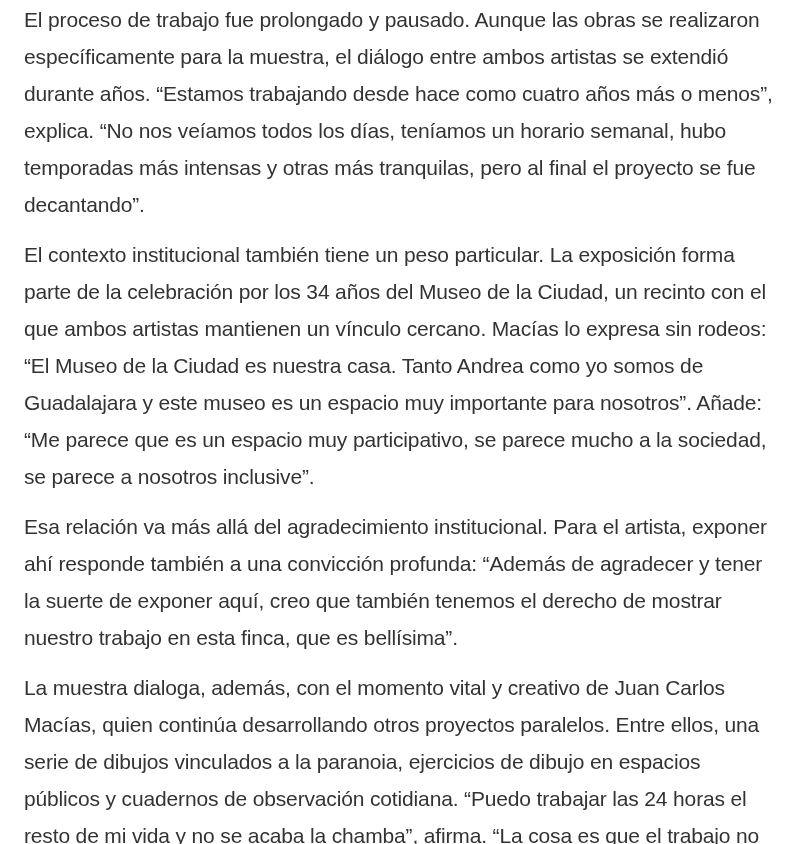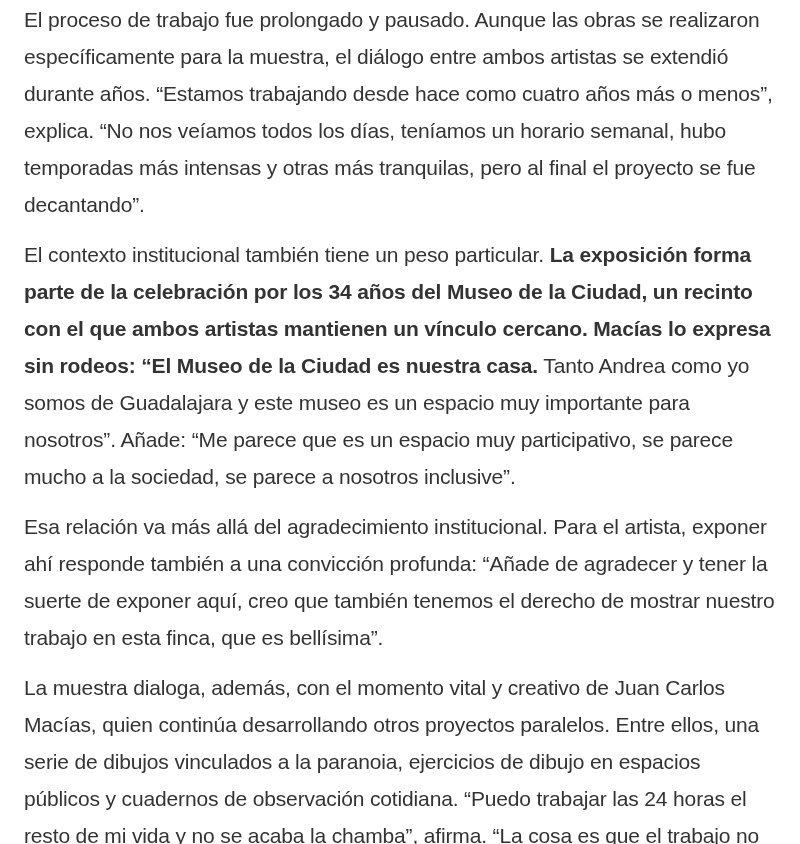--- a/index.html
+++ b/index.html
@@ -21,29 +21,29 @@
   }
   .article p {
     margin: 0 0 13px 0;
     font-size: 21px;
     line-height: 37px;
     letter-spacing: -0.15px;
     font-weight: 400;
     text-align: left;
   }
   .article p .run-bold {
-    font-weight: 700;
+    font-weight: 400;
   }
 </style>
 </head>
 <body>
 
 <div class="article">
 
   <p><span class="run">El proceso de trabajo fue prolongado y pausado. Aunque las obras se realizaron específicamente para la muestra, el diálogo entre ambos artistas se extendió durante años. “Estamos trabajando desde hace como cuatro años más o menos”, explica. “No nos veíamos todos los días, teníamos un horario semanal, hubo temporadas más intensas y otras más tranquilas, pero al final el proyecto se fue decantando”.</span></p>
 
   <p><span class="run">El contexto institucional también tiene un peso particular. </span><span class="run run-bold">La exposición forma parte de la celebración por los 34 años del Museo de la Ciudad, un recinto con el que ambos artistas mantienen un vínculo cercano. Macías lo expresa sin rodeos: “El Museo de la Ciudad es nuestra casa.</span><span class="run"> Tanto Andrea como yo somos de Guadalajara y este museo es un espacio muy importante para nosotros”. Añade: “Me parece que es un espacio muy participativo, se parece mucho a la sociedad, se parece a nosotros inclusive”.</span></p>
 
-  <p><span class="run">Esa relación va más allá del agradecimiento institucional. Para el artista, exponer ahí responde también a una convicción profunda: “Añade de agradecer y tener la suerte de exponer aquí, creo que también tenemos el derecho de mostrar nuestro trabajo en esta finca, que es bellísima”.</span></p>
+  <p><span class="run">Esa relación va más allá del agradecimiento institucional. Para el artista, exponer ahí responde también a una convicción profunda: “Además de agradecer y tener la suerte de exponer aquí, creo que también tenemos el derecho de mostrar nuestro trabajo en esta finca, que es bellísima”.</span></p>
 
   <p><span class="run">La muestra dialoga, además, con el momento vital y creativo de Juan Carlos Macías, quien continúa desarrollando otros proyectos paralelos. Entre ellos, una serie de dibujos vinculados a la paranoia, ejercicios de dibujo en espacios públicos y cuadernos de observación cotidiana. “Puedo trabajar las 24 horas el resto de mi vida y no se acaba la chamba”, afirma. “La cosa es que el trabajo no siempre responde a la demanda, pero yo sigo trabajando”.</span></p>
 
 </div>
 
 </body></html>

